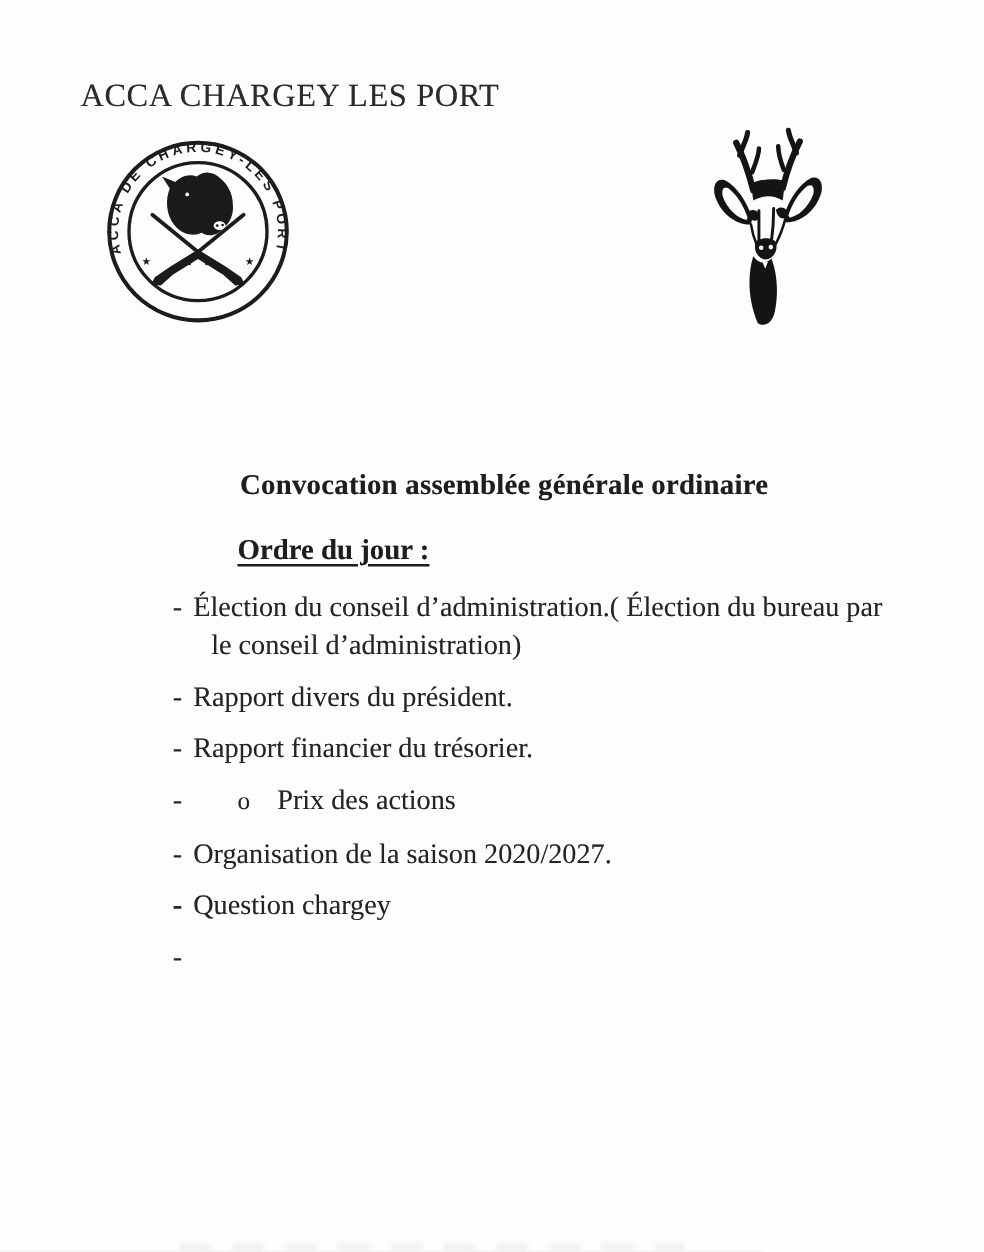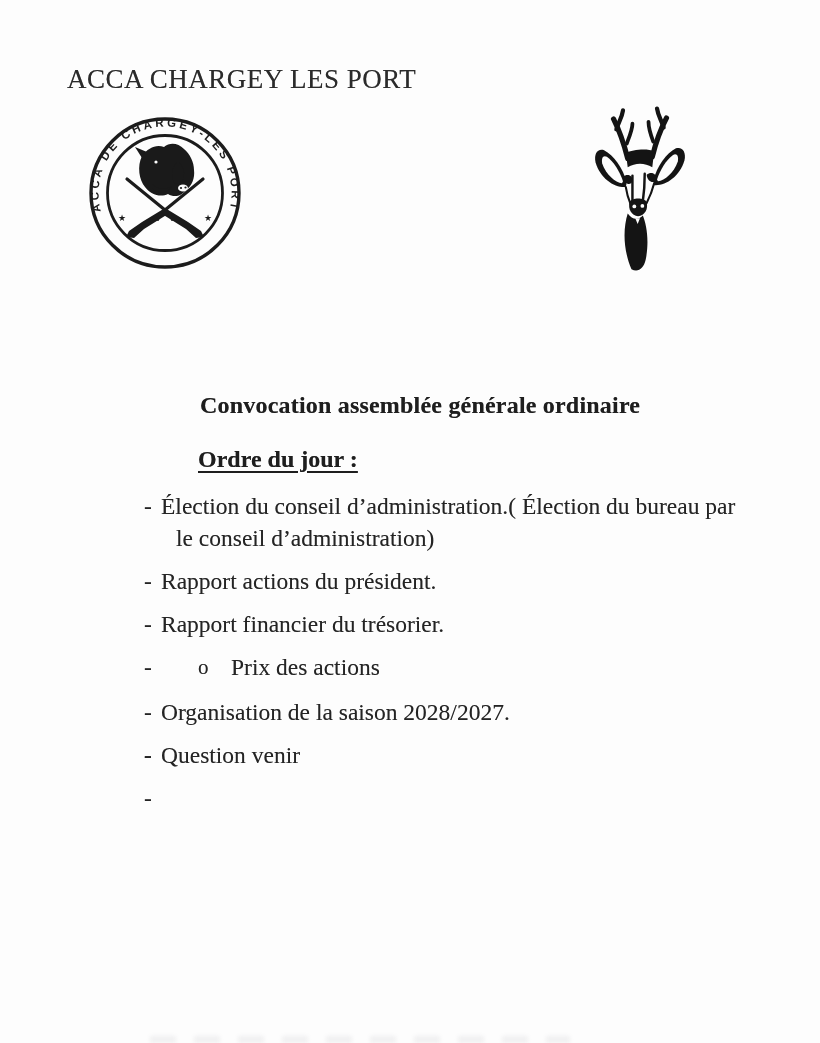--- a/index.html
+++ b/index.html
@@ -172,43 +172,43 @@
 
     <h2 class="agenda-heading">Ordre du jour :</h2>
 
     <div class="agenda">
       <div class="agenda-item">
         <span class="marker">-</span>
         <span class="text">Élection du conseil d’administration.( Élection du bureau par le conseil d’administration)</span>
       </div>
       <div class="agenda-item">
         <span class="marker">-</span>
-        <span class="text">Rapport actions du président.</span>
+        <span class="text">Rapport divers du président.</span>
       </div>
       <div class="agenda-item">
         <span class="marker">-</span>
         <span class="text">Rapport financier du trésorier.</span>
       </div>
       <div class="agenda-item">
         <span class="marker">-</span>
       </div>
       <div class="agenda-item sub">
         <span class="marker">o</span>
         <span class="text">Prix des actions</span>
       </div>
       <div class="agenda-item">
         <span class="marker">-</span>
-        <span class="text">Organisation de la saison 2028/2027.</span>
-      </div>
-      <div class="agenda-item">
-        <span class="marker">-</span>
-      </div>
-      <div class="agenda-item">
-        <span class="marker">-</span>
-        <span class="text">Question venir</span>
+        <span class="text">Organisation de la saison 2020/2027.</span>
+      </div>
+      <div class="agenda-item">
+        <span class="marker">-</span>
+      </div>
+      <div class="agenda-item">
+        <span class="marker">-</span>
+        <span class="text">Question chargey</span>
       </div>
       <div class="agenda-item">
         <span class="marker">-</span>
       </div>
     </div>
   </div>
 
   <div class="scan-smudge"></div>
 </div>
 

